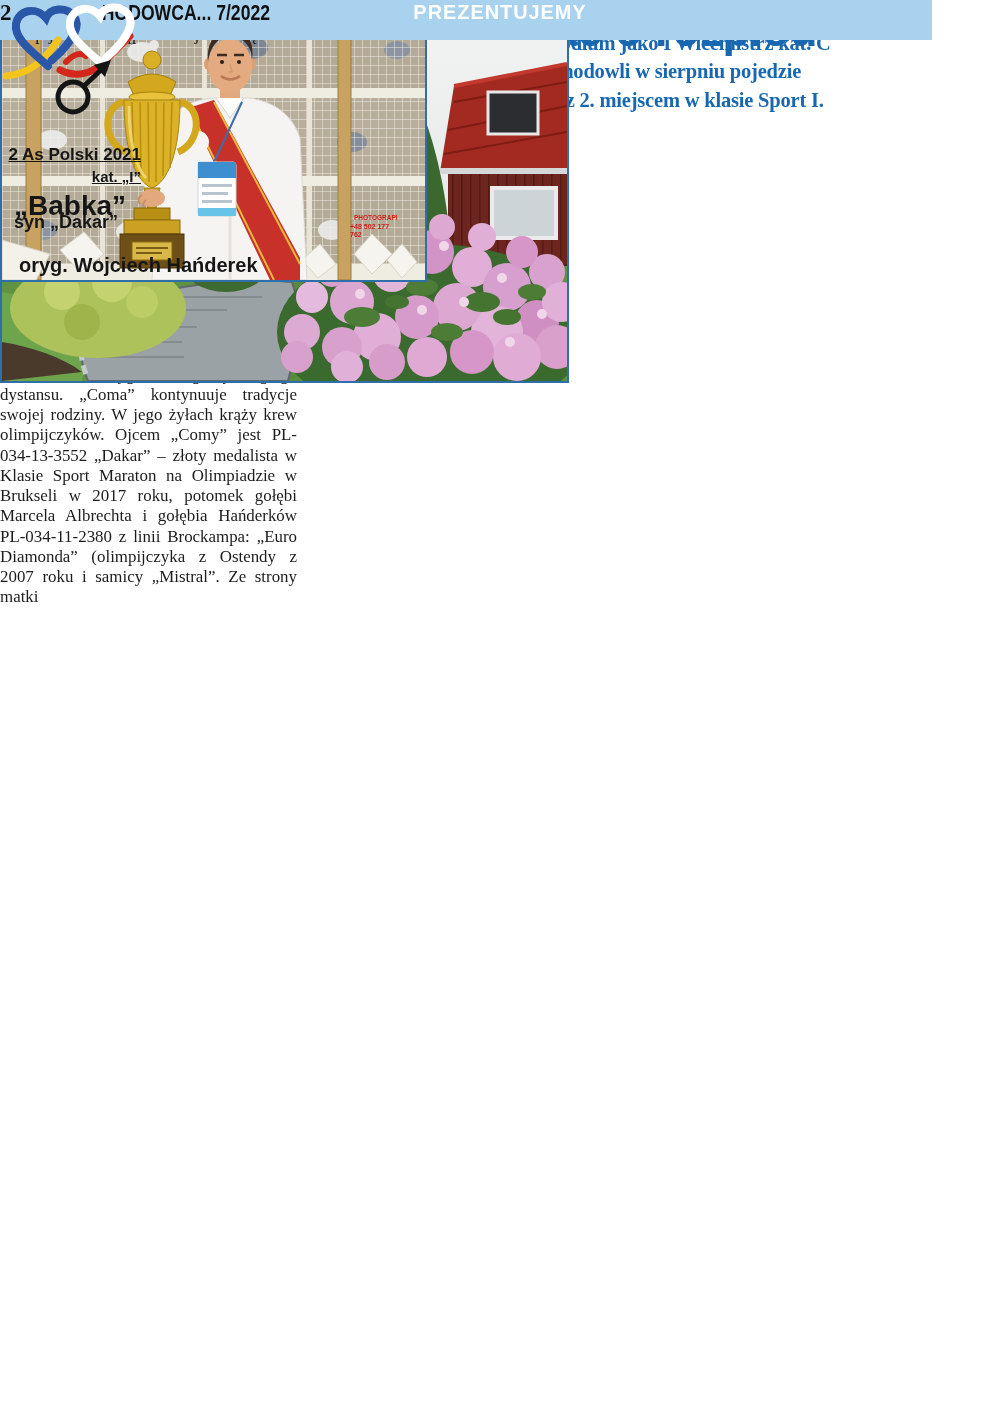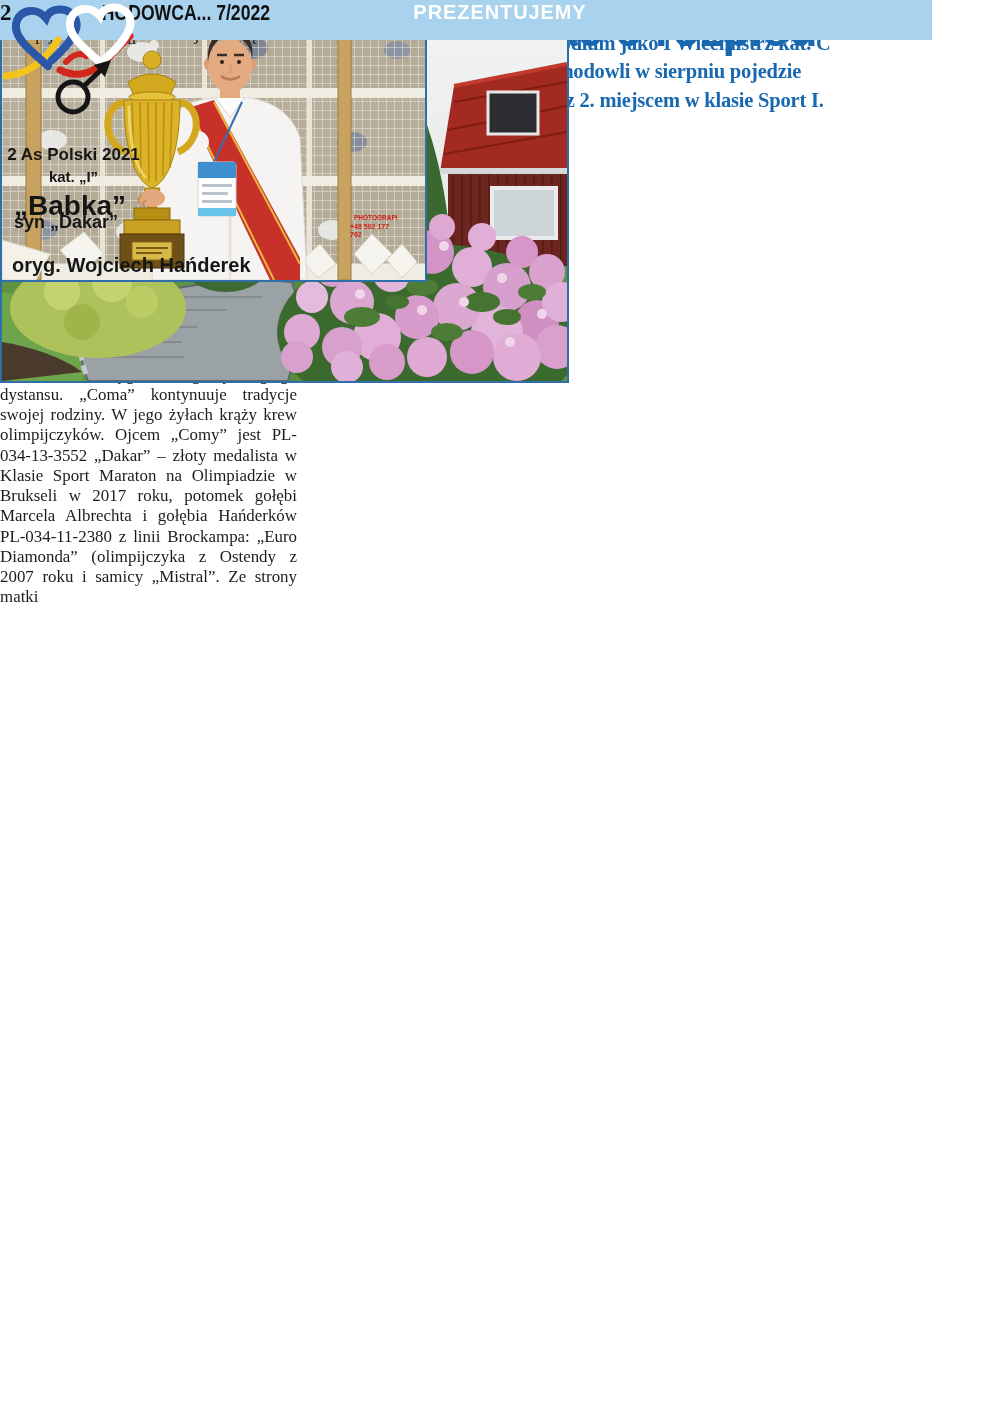--- a/index.html
+++ b/index.html
@@ -31,21 +31,21 @@
   
   .photo-frame{border:2px solid #2f6fa9;background:#e8ece9;}
   .main-photo{left:367;top:330;width:565px;height:379px;}
   .main-caption{left:367;top:717;width:569px;text-align:center;font:19px "Liberation Serif",serif;color:#1d1d1d;}
 
   .card{left:78;top:990;width:395px;height:278px;border:2px solid #2f6fa9;background:#fdfdfb;}
   .card-bar{position:absolute;left:0;top:0;width:100%;height:40px;background:#1e6f39;}
   .card-ring{position:absolute;left:14px;top:6px;color:#fff;font:bold 24px "Liberation Sans",sans-serif;letter-spacing:.5px;}
   .card-body{position:absolute;left:0;top:40px;width:395px;height:238px;overflow:hidden;}
   .card-txt{position:absolute;font-family:"Liberation Sans",sans-serif;font-weight:bold;color:#161616;z-index:3;}
-  .ctr{text-align:center;}
+  .ctr{text-align:right;text-decoration:underline;}
   .logo-txt{position:absolute;color:#cf1d13;font:bold 6.5px "Liberation Sans",sans-serif;line-height:8px;z-index:3;}
 
   .right-photo{left:510;top:990;width:423px;height:278px;}
   .fig-caption{text-align:center;font:17.5px "Liberation Serif",serif;line-height:23px;color:#1d1d1d;}
   .card-caption{left:70;top:1278;width:415px;}
   .trophy-caption{left:510;top:1278;width:427px;}
 
   
   .ftr-bar{left:0;top:1328;width:932px;height:40px;background:#a9d2ee;}
   .ftr-page{left:84;top:1334;font:bold 23px "Liberation Serif",serif;color:#111;}
@@ -311,21 +311,21 @@
 
       <svg width="62" height="60" viewBox="0 0 62 60" style="position:absolute;left:50px;top:16px;z-index:3;">
         <circle cx="21" cy="39" r="15" fill="none" stroke="#151515" stroke-width="5"></circle>
         <line x1="32" y1="28" x2="50" y2="11" stroke="#151515" stroke-width="5"></line>
         <polygon points="42,7 59,2 53,19" fill="#151515"></polygon>
       </svg>
       <div class="card-txt ctr" style="left:4px;top:103px;width:135px;font-size:17px;">2 As Polski 2021</div>
       <div class="card-txt ctr" style="left:4px;top:126px;width:135px;font-size:15px;">kat. „I”</div>
       <div class="card-txt" style="left:12px;top:148px;font-size:28px;">„Babka”</div>
       <div class="card-txt" style="left:12px;top:170px;font-size:18px;">syn „Dakar”</div>
-      <div class="card-txt" style="left:10px;top:212px;font-size:20px;">oryg. Wojciech Hańderek</div>
+      <div class="card-txt" style="left:17px;top:212px;font-size:20px;">oryg. Wojciech Hańderek</div>
       <div class="logo-txt" style="left:352px;top:172px;">PHOTOGRAPHY</div>
       <div class="logo-txt" style="left:348px;top:181px;font-size:7px;">+48 502 177 762</div>
     </div>
   </div>
 
   <div class="abs photo-frame right-photo">
     <svg width="423" height="278" viewBox="0 0 423 278">
       <defs>
         <pattern id="mesh" width="8" height="9" patternUnits="userSpaceOnUse">
           <path d="M0 0H8M0 0V9" stroke="#f0ede4" stroke-width="1" fill="none"></path>

